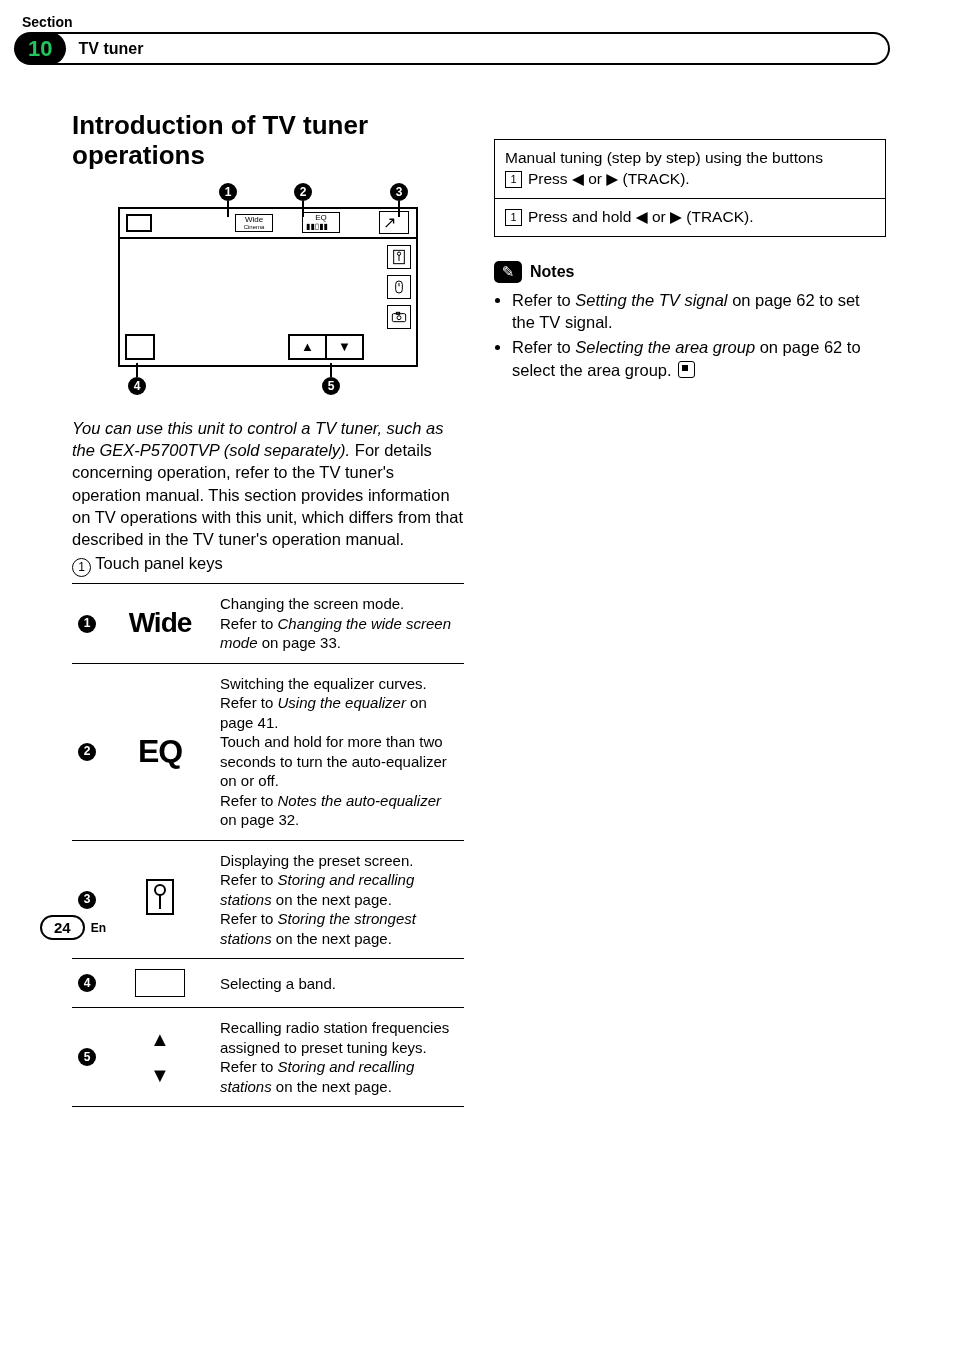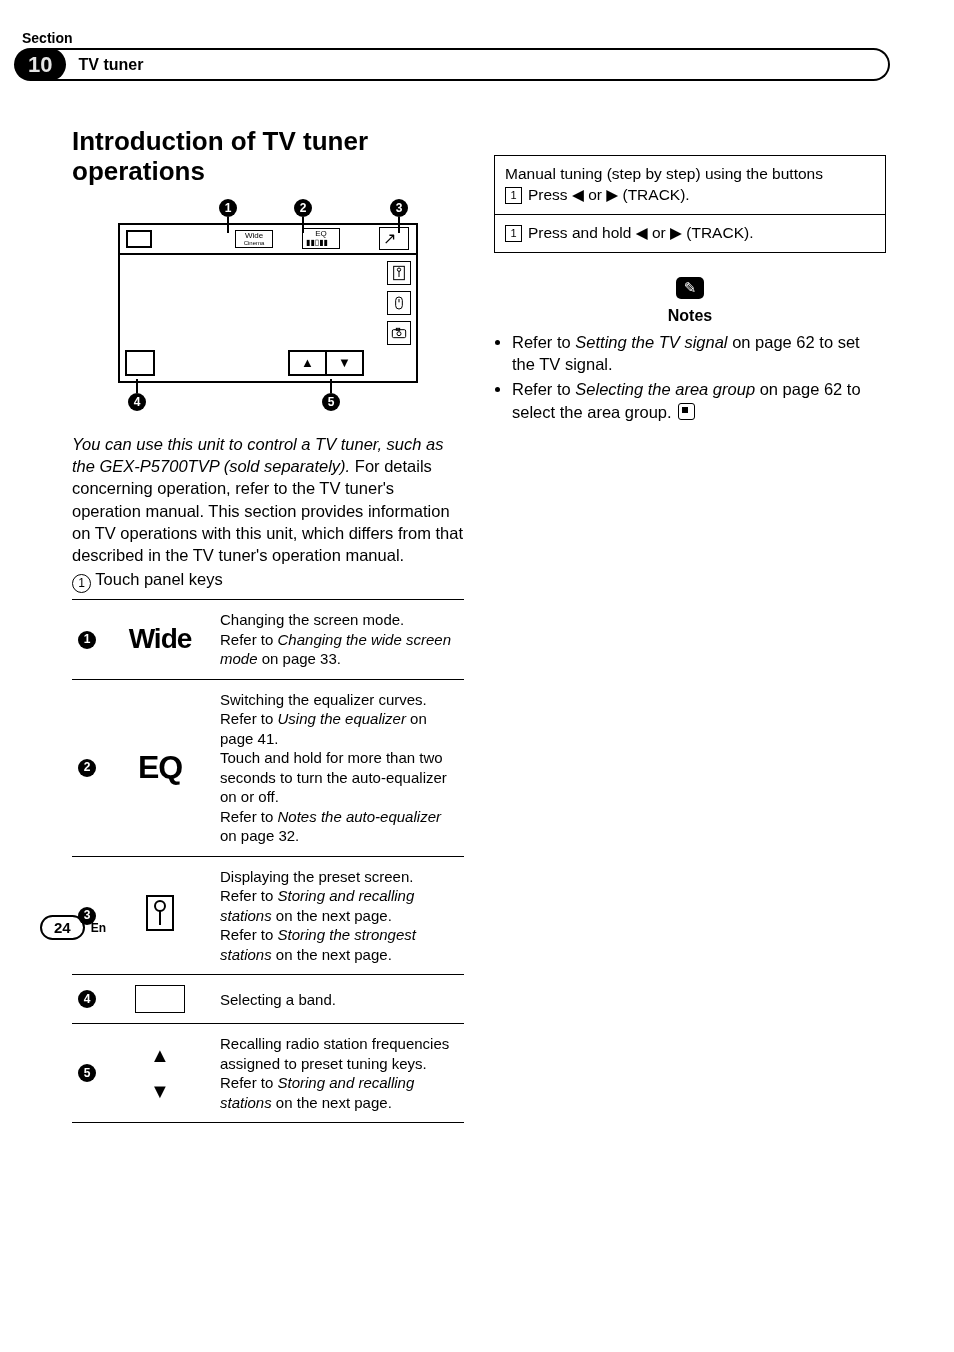--- a/index.html
+++ b/index.html
@@ -11,36 +11,36 @@
     font-family: "Helvetica Neue", Helvetica, Arial, sans-serif;
     color: #000;
     background: #fff;
     position: relative;
   }
   .page {
     position: relative;
     width: 954px;
     height: 968px;
     box-sizing: border-box;
-    padding: 30px 64px 30px 72px;
+    padding: 14px 64px 30px 72px;
   }
   .section-label {
     font-size: 14px;
     font-weight: bold;
     margin: 0 0 2px -50px;
   }
   .header-row {
     display: flex;
     align-items: center;
     margin-left: -58px;
     margin-bottom: 46px;
   }
   .chapter-pill {
     background: #000;
-    color: #e5e5e5;
+    color: #22c55e;
     border-radius: 18px;
     height: 33px;
     display: flex;
     align-items: center;
     padding: 0 14px 0 14px;
     font-size: 22px;
     font-weight: bold;
   }
   .chapter-line {
     position: relative;
@@ -181,21 +181,20 @@
     border: 1px solid #000;
     text-align: center;
     line-height: 14px;
     font-size: 11px;
     margin-right: 6px;
     vertical-align: 1px;
   }
   .notes-header {
     display: flex; align-items: center; gap: 8px;
     margin: 24px 0 6px 0;
-    flex-direction: column;
   }
   .notes-icon {
     width: 28px; height: 22px;
     background: #000;
     border-radius: 5px;
     position:relative;
     display:flex; align-items:center; justify-content:center;
   }
   .notes-icon::before{
     content:"✎";

